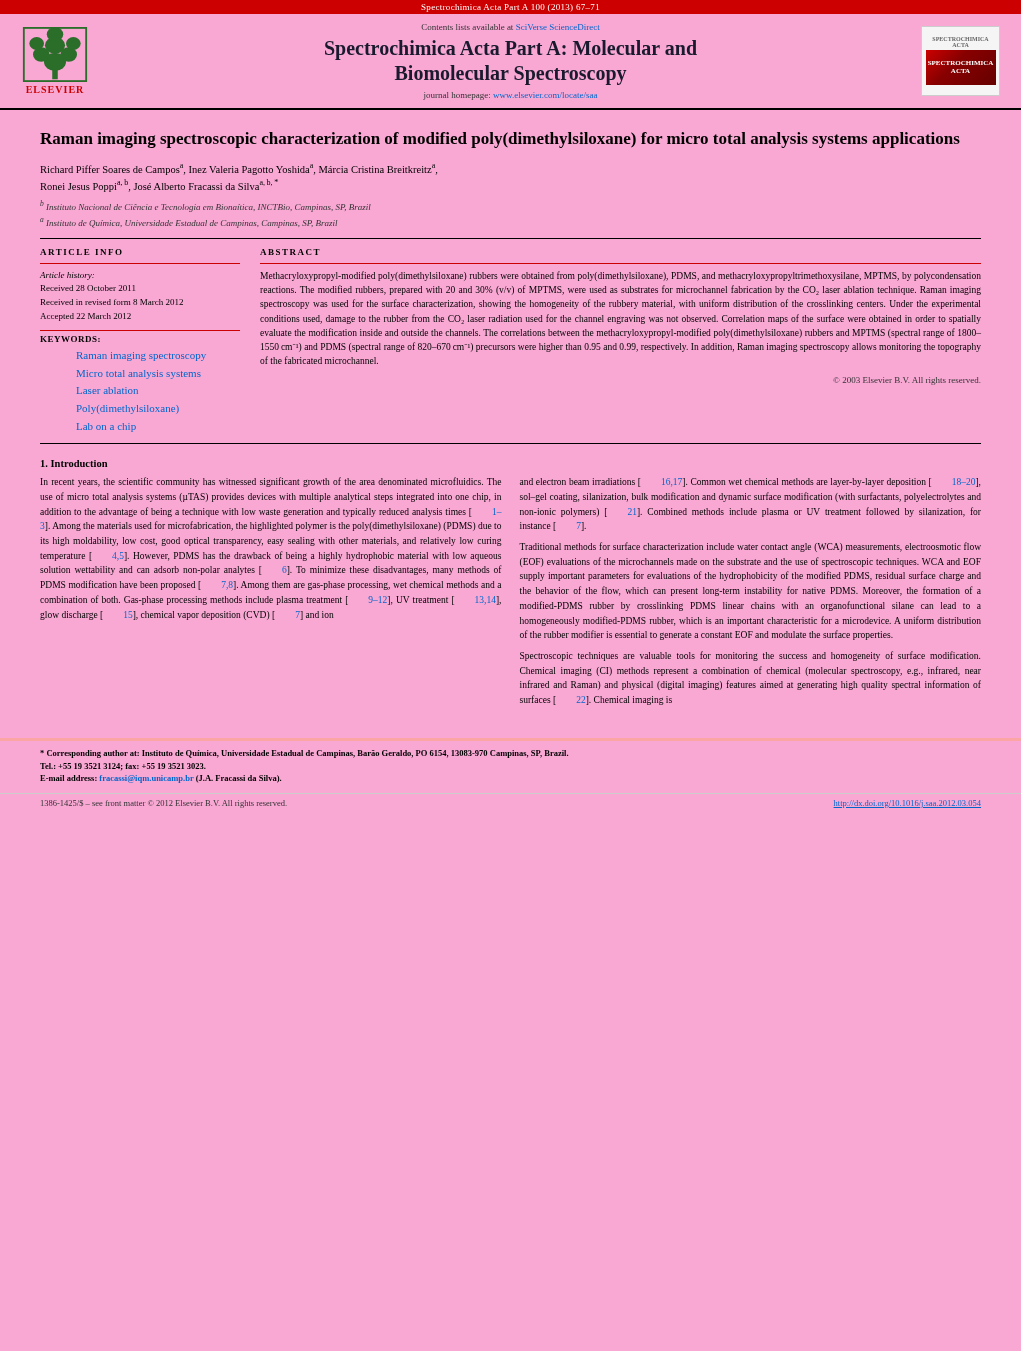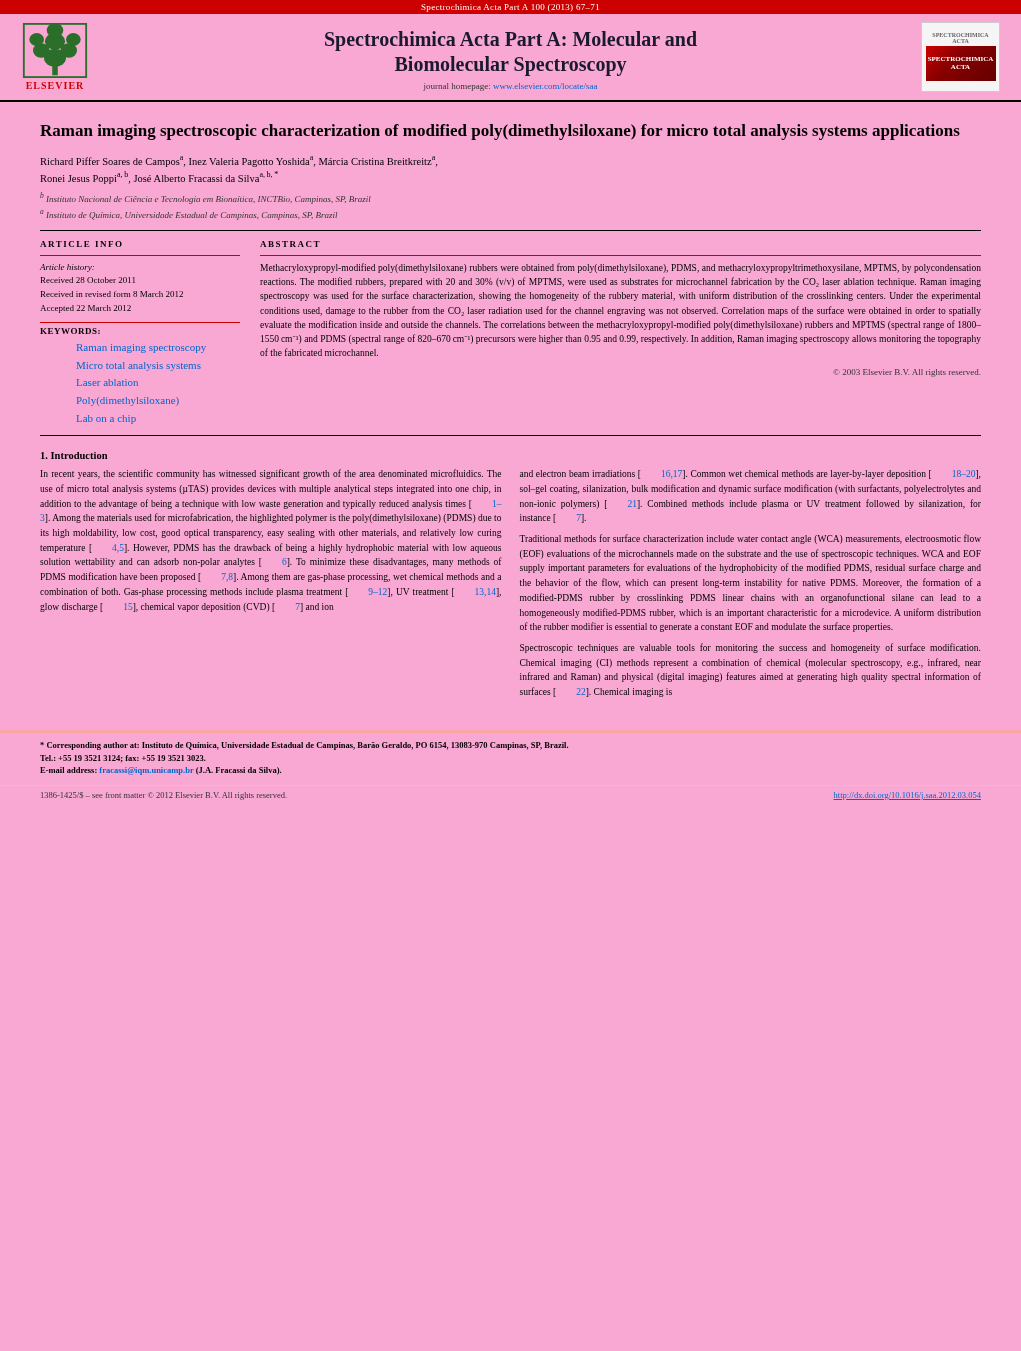--- a/index.html
+++ b/index.html
@@ -276,20 +276,24 @@
           <ellipse cx="55" cy="18" rx="8" ry="7" fill="#2a6e2a"></ellipse>
           <ellipse cx="35" cy="8" rx="9" ry="8" fill="#2a6e2a"></ellipse>
 
           <rect x="1" y="1" width="68" height="58" fill="none" stroke="#2a6e2a" stroke-width="2"></rect>
         </svg>
         <span class="elsevier-text">ELSEVIER</span>
       </div>
     </div>
 
     <div class="header-center">
+      <div class="contents-link">
+        <span>Contents lists available at</span>
+        <a href="#">SciVerse ScienceDirect</a>
+      </div>
       <div class="journal-title">Spectrochimica Acta Part A: Molecular and<br>Biomolecular Spectroscopy</div>
       <div class="homepage-link">
         <span>journal homepage:</span>
         <a href="#">www.elsevier.com/locate/saa</a>
       </div>
     </div>
 
     <div class="header-right">
       <div class="journal-logo-box">
         <span class="logo-top">SPECTROCHIMICA<br>ACTA</span>

